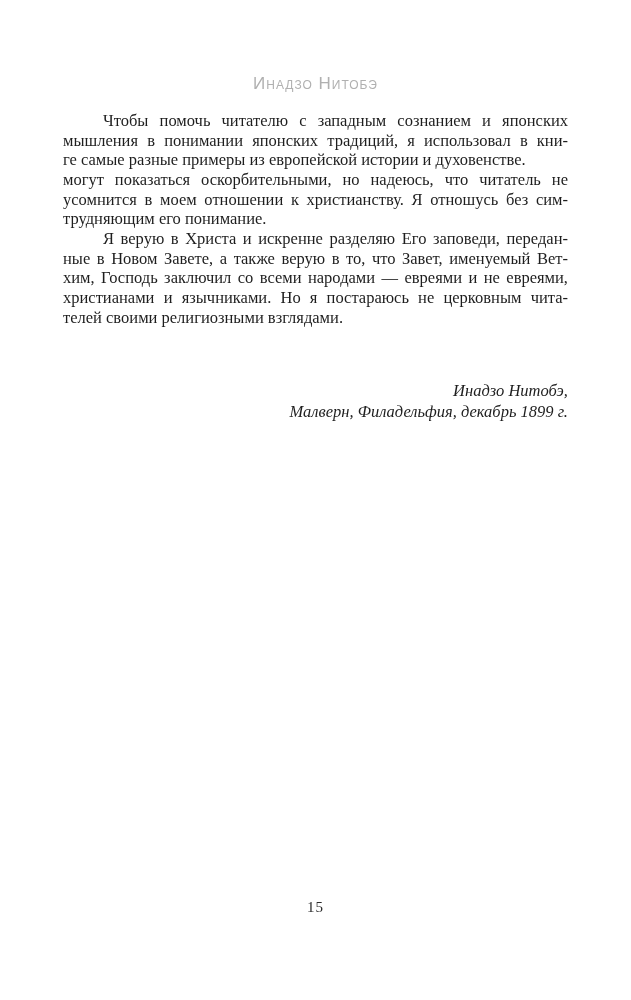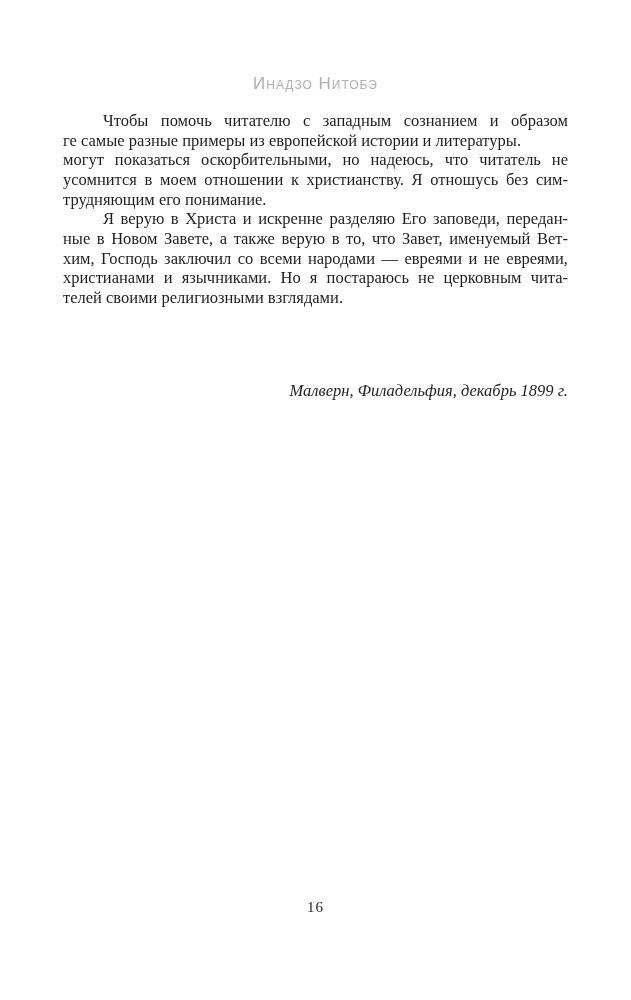--- a/index.html
+++ b/index.html
@@ -72,39 +72,41 @@
 </head>
 <body>
 
 <div class="page">
 
   <div class="running-header">Инадзо Нитобэ</div>
 
   <div class="body-text">
 
     <div>
-      <span class="bline first">Чтобы помочь читателю с западным сознанием и образом</span>
-      <span class="bline last">ге самые разные примеры из европейской истории и литературы.</span>
+      <span class="bline first">Чтобы помочь читателю с западным сознанием и японских</span>
+      <span class="bline">мышления в понимании японских традиций, я использовал в кни-</span>
+      <span class="bline last">ге самые разные примеры из европейской истории и духовенстве.</span>
     </div>
 
     <div>
       <span class="bline">могут показаться оскорбительными, но надеюсь, что читатель не</span>
       <span class="bline">усомнится в моем отношении к христианству. Я отношусь без сим-</span>
       <span class="bline last">трудняющим его понимание.</span>
     </div>
 
     <div>
       <span class="bline first">Я верую в Христа и искренне разделяю Его заповеди, передан-</span>
       <span class="bline">ные в Новом Завете, а также верую в то, что Завет, именуемый Вет-</span>
       <span class="bline">хим, Господь заключил со всеми народами — евреями и не евреями,</span>
       <span class="bline">христианами и язычниками. Но я постараюсь не церковным чита-</span>
       <span class="bline last">телей своими религиозными взглядами.</span>
     </div>
 
   </div>
 
   <div class="signature">
+    <span style="display:block">Инадзо Нитобэ,</span>
     <span style="display:block">Малверн, Филадельфия, декабрь 1899 г.</span>
   </div>
 
-  <div class="folio">16</div>
+  <div class="folio">15</div>
 
 </div>
 
 </body></html>

